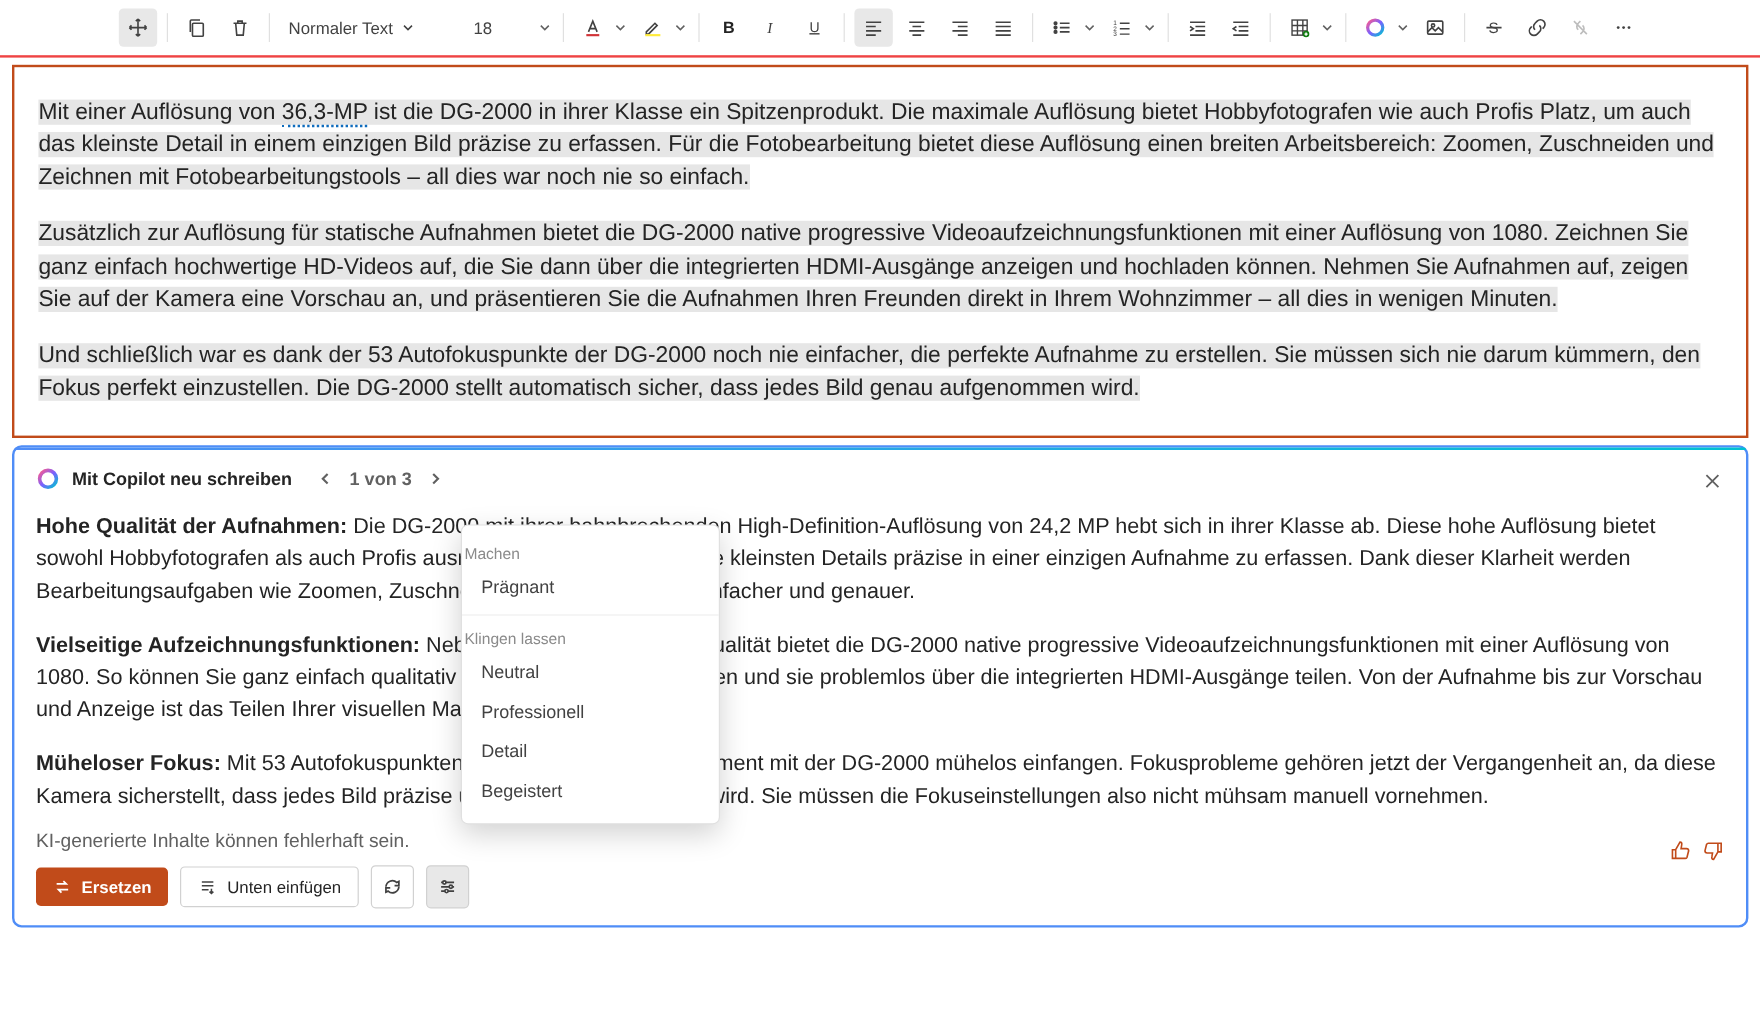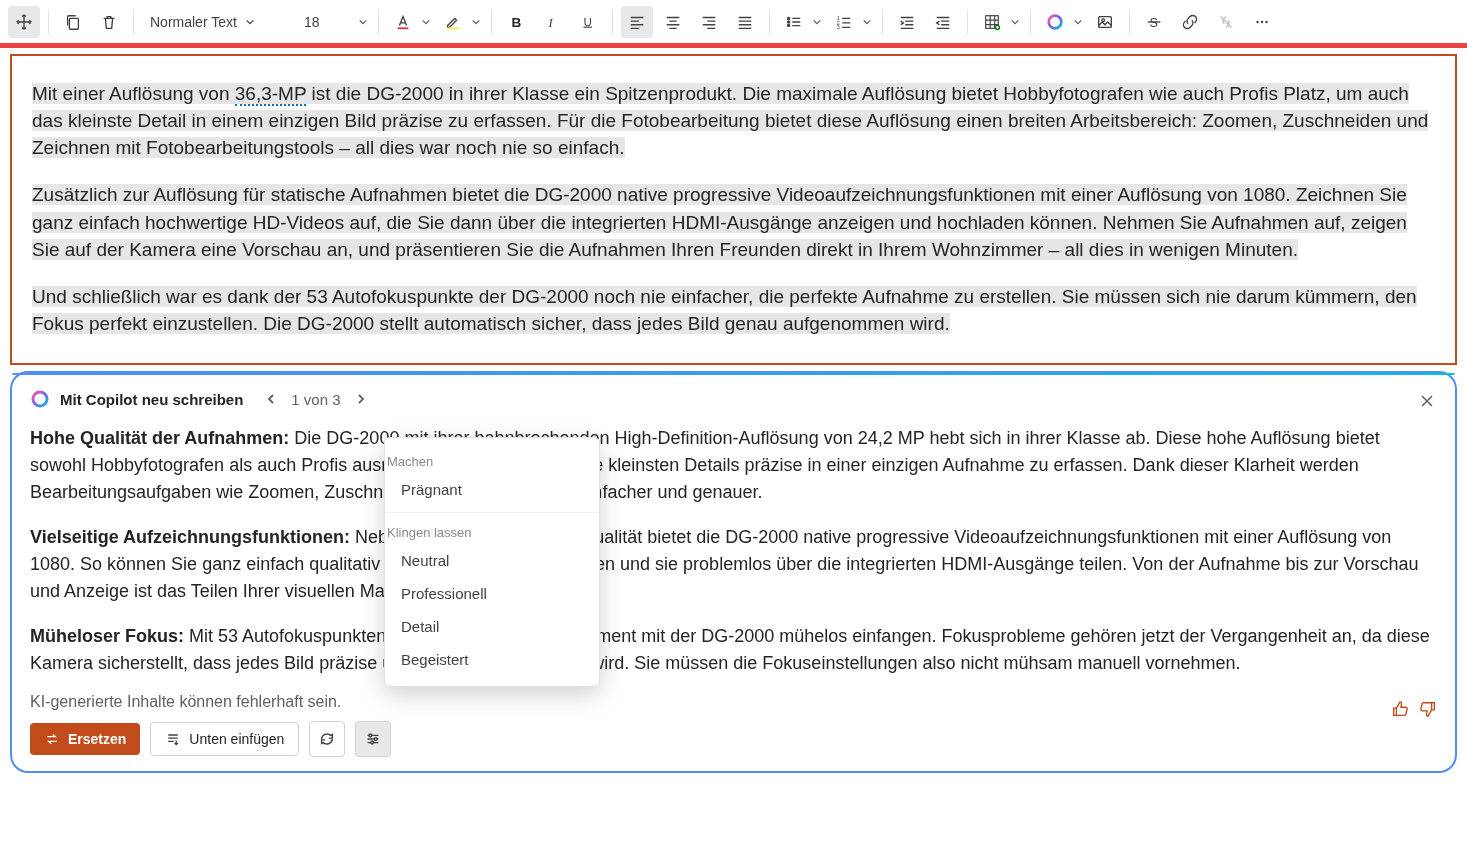--- a/index.html
+++ b/index.html
@@ -1,41 +1,41 @@
 <!DOCTYPE html>
 <html><head>
 <meta charset="utf-8">
 <style>
   * { box-sizing: border-box; margin: 0; padding: 0; }
   body { font-family: "Segoe UI", Arial, sans-serif; background: #fff; font-size: 14px; color: #242424; width: 1467px; }
 
   
-  .toolbar { display: flex; align-items: center; height: 48px; padding: 0 8px; gap: 4px; border-bottom: 5px solid #ef4444; }
+  .toolbar { display: flex; align-items: center; height: 48px; padding: 0 8px; gap: 4px; border-bottom: 2px solid #ef4444; justify-content: center; }
   .tbtn { display: flex; align-items: center; justify-content: center; min-width: 32px; height: 32px; border-radius: 4px; cursor: pointer; color: #424242; }
   .tbtn.active { background: #e8e8e8; }
   .tbtn svg { width: 18px; height: 18px; }
   .sep { width: 1px; height: 24px; background: #e0e0e0; margin: 0 4px; }
   .chev { width: 14px; height: 32px; display:flex;align-items:center;justify-content:center;color:#616161;cursor:pointer; }
   .chev svg { width:10px; height:10px; }
   .btn-group { display:flex; align-items:center; }
   .style-select { display:flex; align-items:center; gap:8px; color:#424242; padding:0 8px; height:32px; cursor:pointer; min-width: 150px; }
   .size-select { display:flex; align-items:center; gap:8px; color:#424242; padding:0 8px; height:32px; cursor:pointer; min-width: 56px; }
   .copilot-circle { width:20px; height:20px; }
 
   
   .doc { border: 2px solid #c14b1a; margin: 6px 10px 0 10px; padding: 24px 20px 26px 20px; font-size: 19px; line-height: 1.43; color: #242424; }
   .doc p { margin-bottom: 20px; }
   .doc span.sel { background: #e6e6e6; }
   .squig { border-bottom: 2px dotted #0f6cbd; }
 
   
-  .panel { margin: 6px 10px 8px 10px; border: 2px solid #4f8df7; border-radius: 18px; position: relative; background:#fff; padding: 14px 18px 14px 18px; }
+  .panel { margin: 6px 10px 8px 10px; border: 2px solid #4f8df7; border-radius: 8px; position: relative; background:#fff; padding: 14px 18px 14px 18px; }
   .panel::before { content:""; position:absolute; top:0; left:0; right:0; height:2px; background: linear-gradient(90deg,#4f8df7,#00c2d1); border-radius:8px 8px 0 0; }
   .panel-head { display:flex; align-items:center; gap:10px; font-size:15px; font-weight:600; color:#242424; margin-bottom:14px; }
-  .panel-head .pager { display:flex; align-items:center; gap:8px; color:#616161; font-weight:400; margin-left:6px; }
+  .panel-head .pager { display:flex; align-items:center; gap:8px; color:#616161; font-weight:700; margin-left:6px; }
   .panel-head .pager .nav { width:24px;height:24px;display:flex;align-items:center;justify-content:center;cursor:pointer; }
   .close-x { position:absolute; top:14px; right:14px; width:28px;height:28px;display:flex;align-items:center;justify-content:center;cursor:pointer;color:#616161; }
   .panel-body { font-size: 18px; line-height:1.5; color:#242424; }
   .panel-body p { margin-bottom: 18px; }
   .panel-body strong { font-weight:700; }
   .disclaimer { font-size:16px; color:#616161; margin-top: -2px; margin-bottom:10px; }
   .panel-actions { display:flex; align-items:center; gap:10px; }
   .btn-primary { background:#c14b1a; color:#fff; border:none; border-radius:4px; padding:8px 14px; font-size:14px; display:flex; align-items:center; gap:8px; cursor:pointer; font-weight:600; }
   .btn-secondary { background:#fff; color:#242424; border:1px solid #d1d1d1; border-radius:4px; padding:8px 14px; font-size:14px; display:flex; align-items:center; gap:8px; cursor:pointer;text-align:right; }
   .icon-btn { width:36px; height:36px; border:1px solid #d1d1d1; border-radius:4px; display:flex;align-items:center;justify-content:center; cursor:pointer; background:#fff; }

